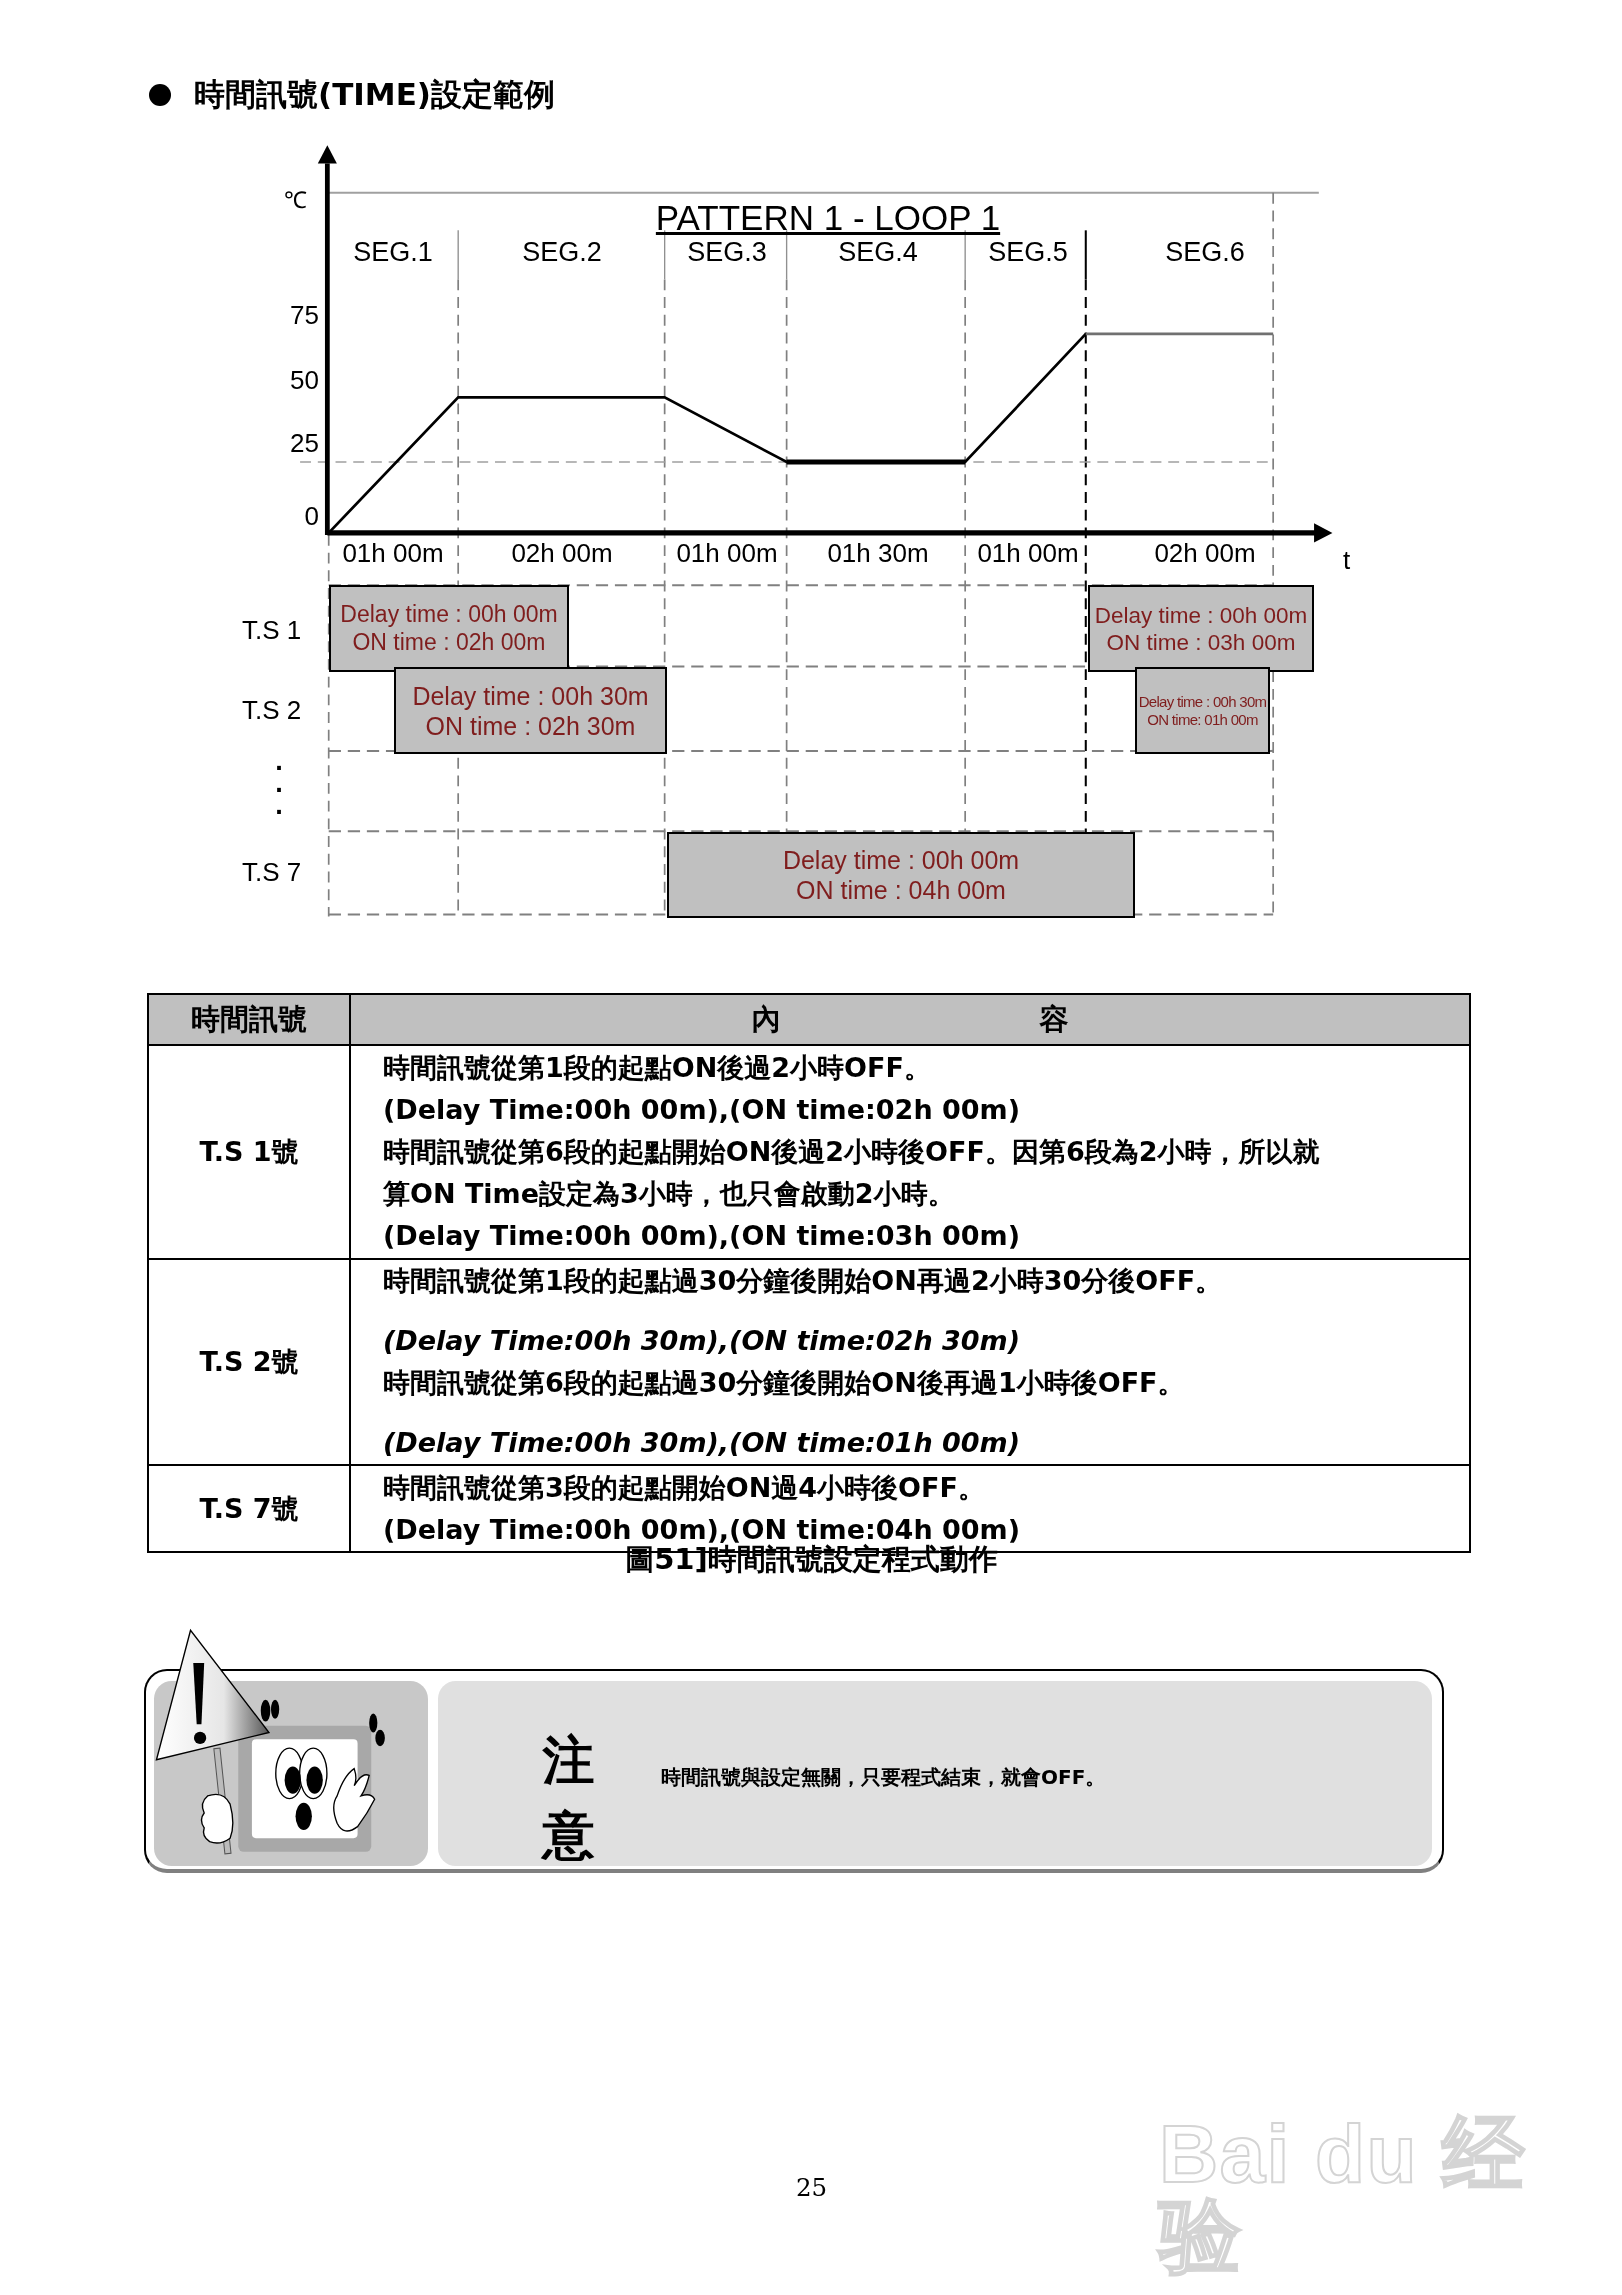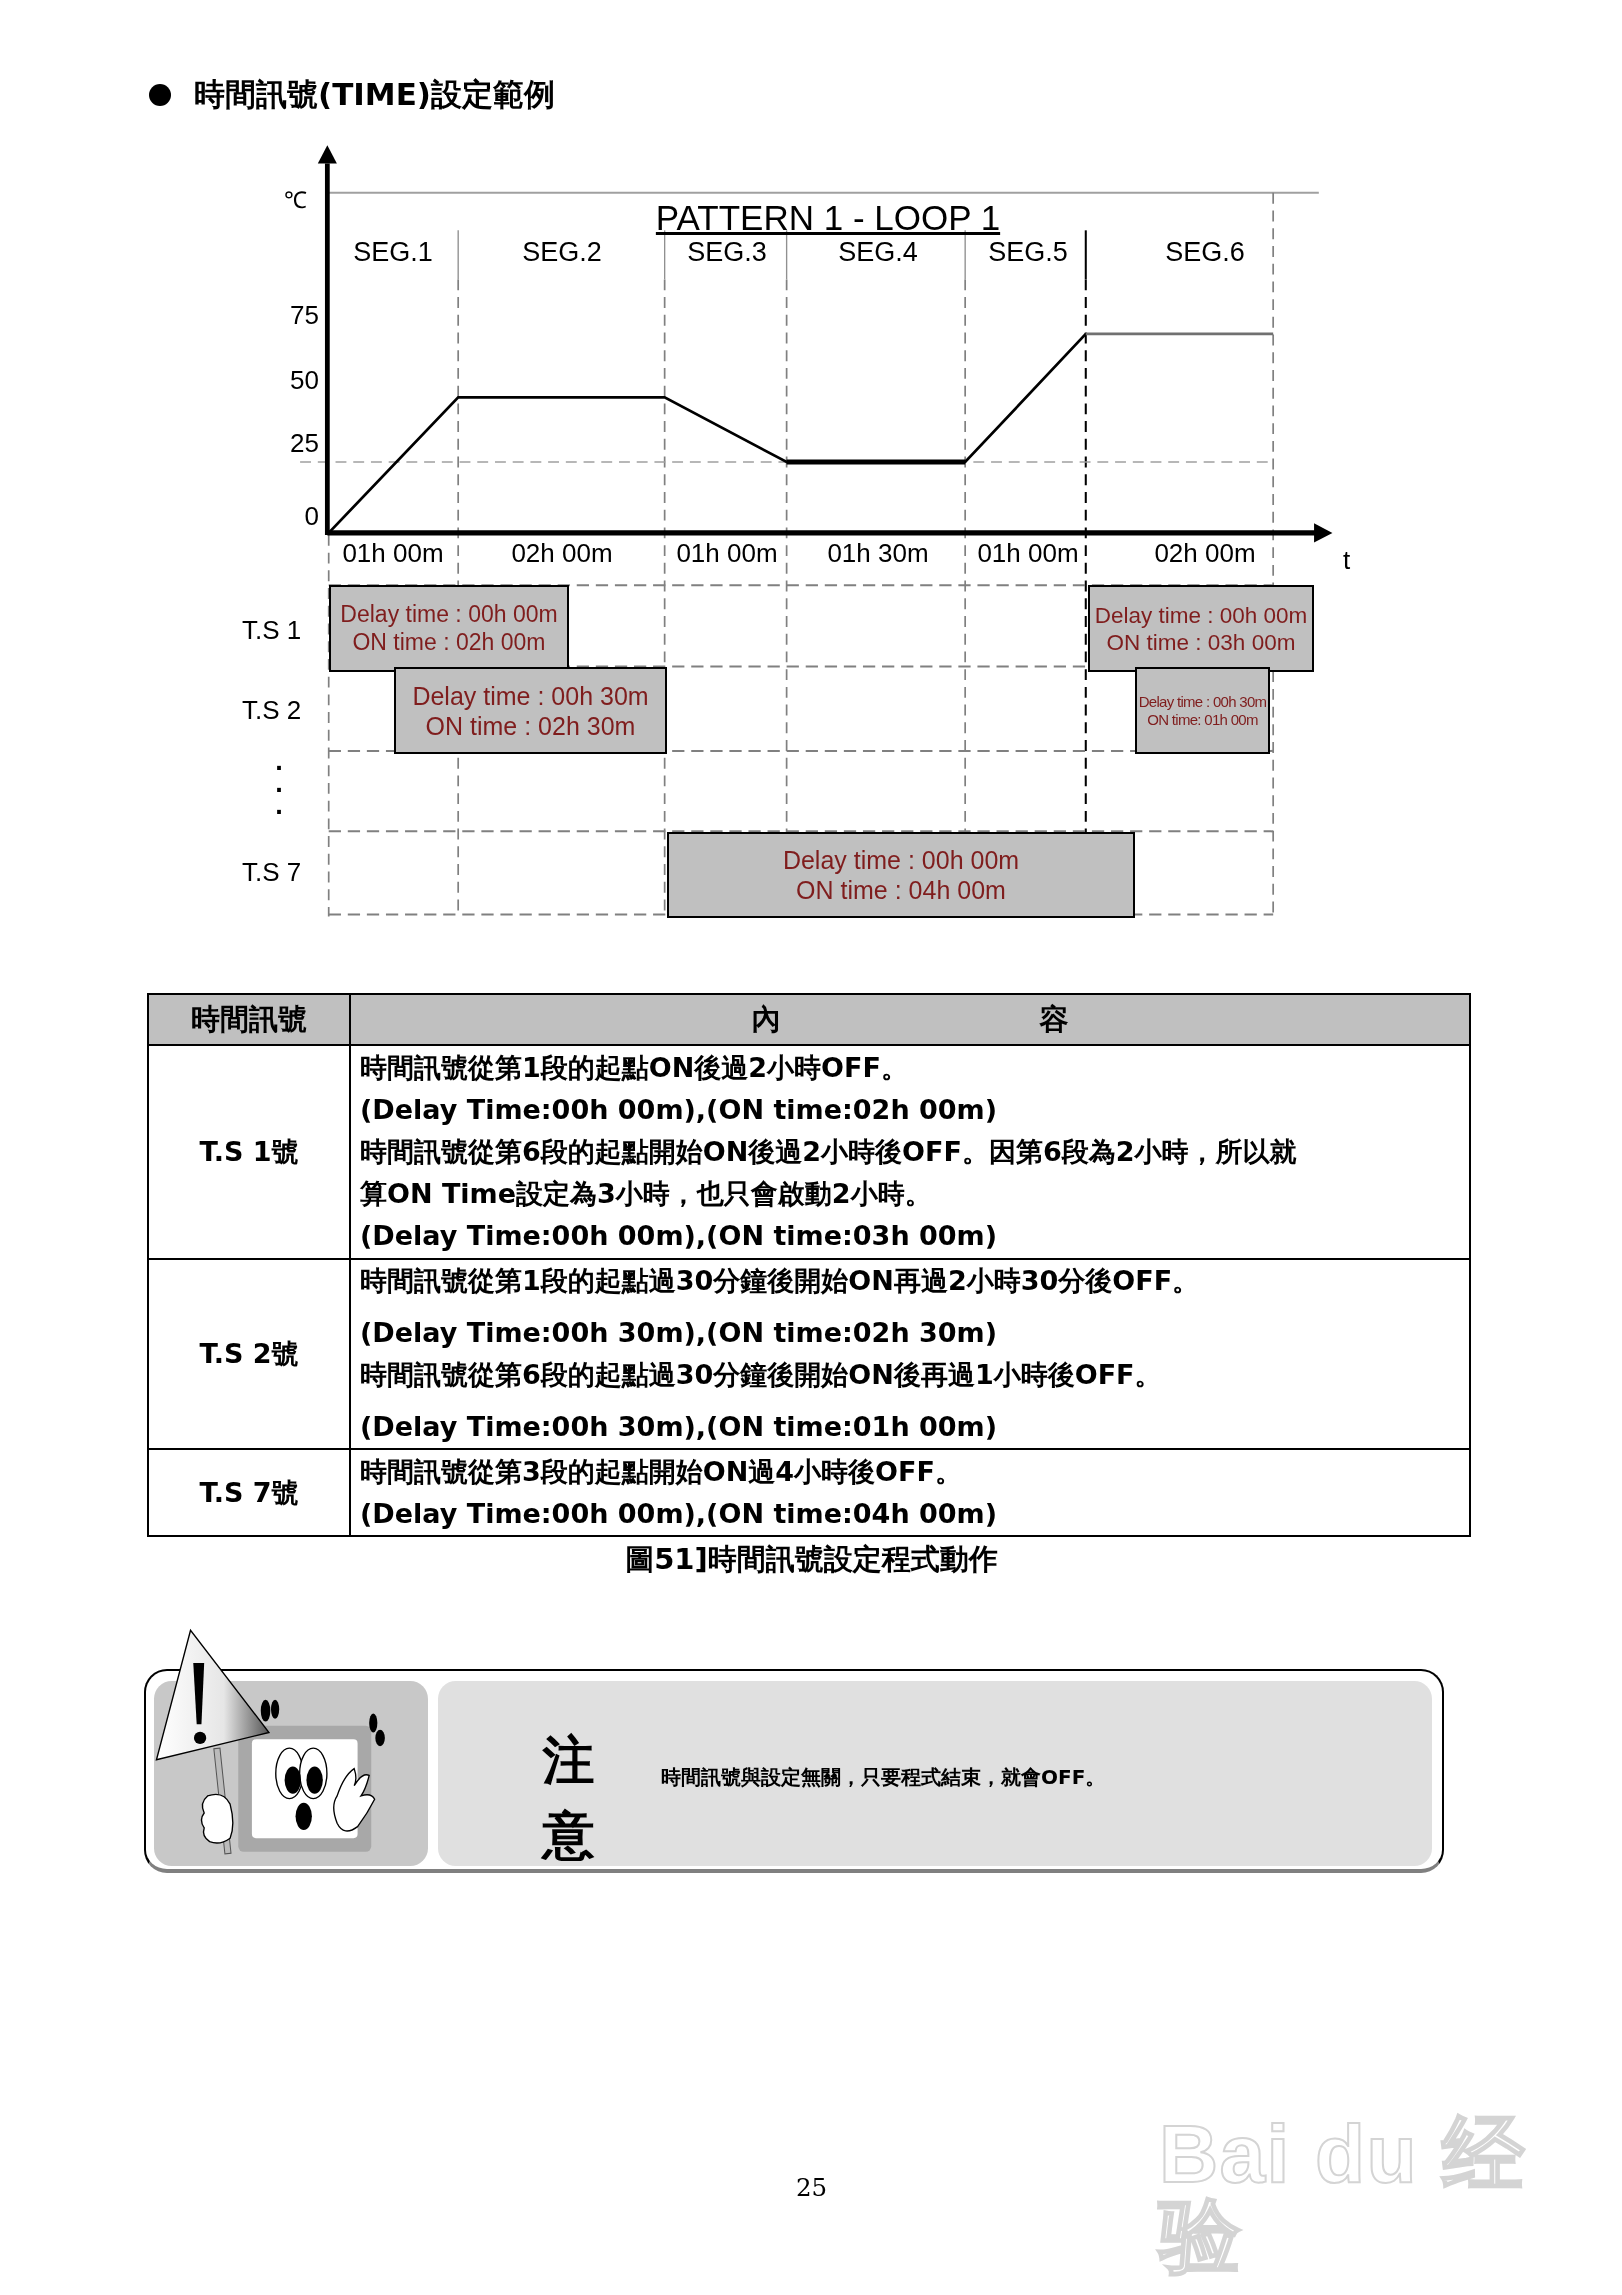--- a/index.html
+++ b/index.html
@@ -22,23 +22,23 @@
   .ts-box { position:absolute; background:#c0c0c0; border:2px solid #000; box-sizing:border-box;
             display:flex; flex-direction:column; justify-content:center; align-items:center;
             font-family:"Liberation Sans", sans-serif; color:#7f1d1d; }
   .ts-box span { white-space:nowrap; line-height:1.2; }
 
   
   .tbl { left:147px; top:993px; width:1324px; border-collapse:collapse; font-size:27px; }
   .tbl th, .tbl td { border:2.7px solid #000; padding:0; }
   .tbl th { background:#c0c0c0; height:49px; font-weight:bold; font-size:29px; }
   .tbl td.name { width:200px; text-align:center; font-weight:bold; font-size:27px; vertical-align:middle; }
-  .tbl td.content { padding-left:9px; font-weight:bold; }
+  .tbl td.content { padding-left:32px; font-weight:bold; }
   .line { line-height:42px; white-space:nowrap; }
-  .line.gap { margin-top:10px; }
+  .line.gap { margin-top:18px;font-style:italic; }
   .hdr-content { display:flex; justify-content:center; gap:259px; }
 
   .caption { left:0; width:1623px; top:1540px; text-align:center; font-size:29px; font-weight:bold; }
 
   
   .notice { left:144px; top:1669px; width:1300px; height:204px; border:2.7px solid #000; border-radius:23px;
             box-sizing:border-box; border-bottom-color:#808080; border-bottom-width:4.1px; background:#fff; }
   .notice-left { left:154px; top:1681px; width:274px; height:185px; background:#c8c8c8; border-radius:17.7px; }
   .notice-right { left:438px; top:1681px; width:994px; height:185px; background:#e0e0e0; border-radius:17.7px; }
   .notice-title { left:538px; top:1723px; font-size:52px; font-weight:bold; line-height:75px; width:61px; text-align:center; }

